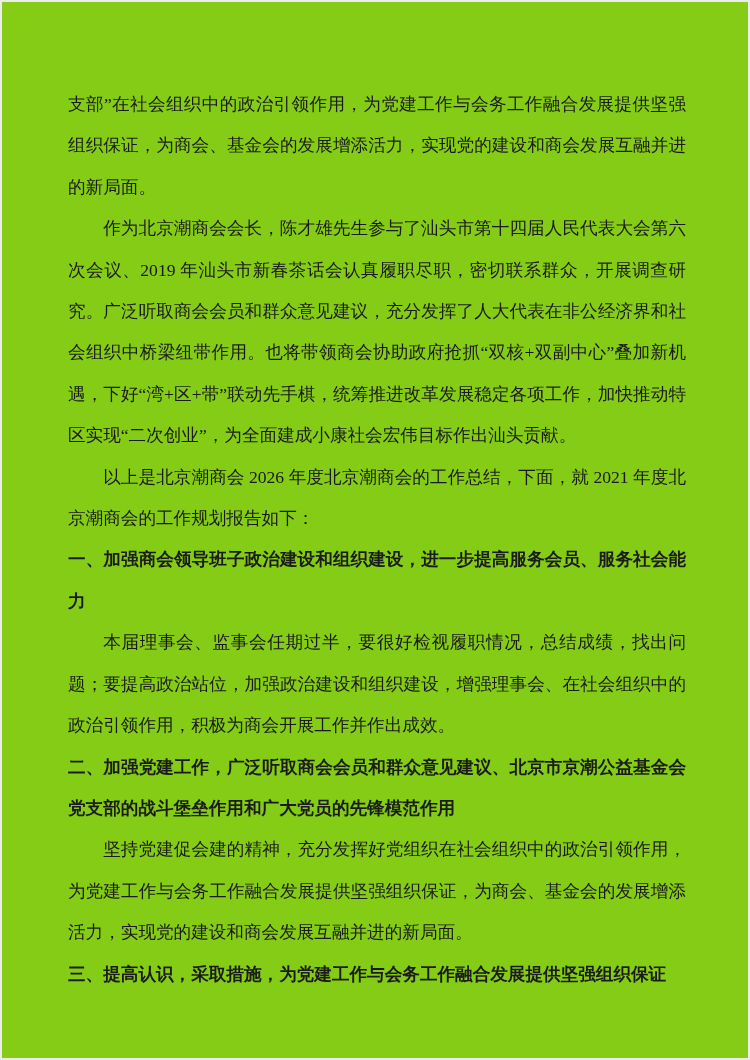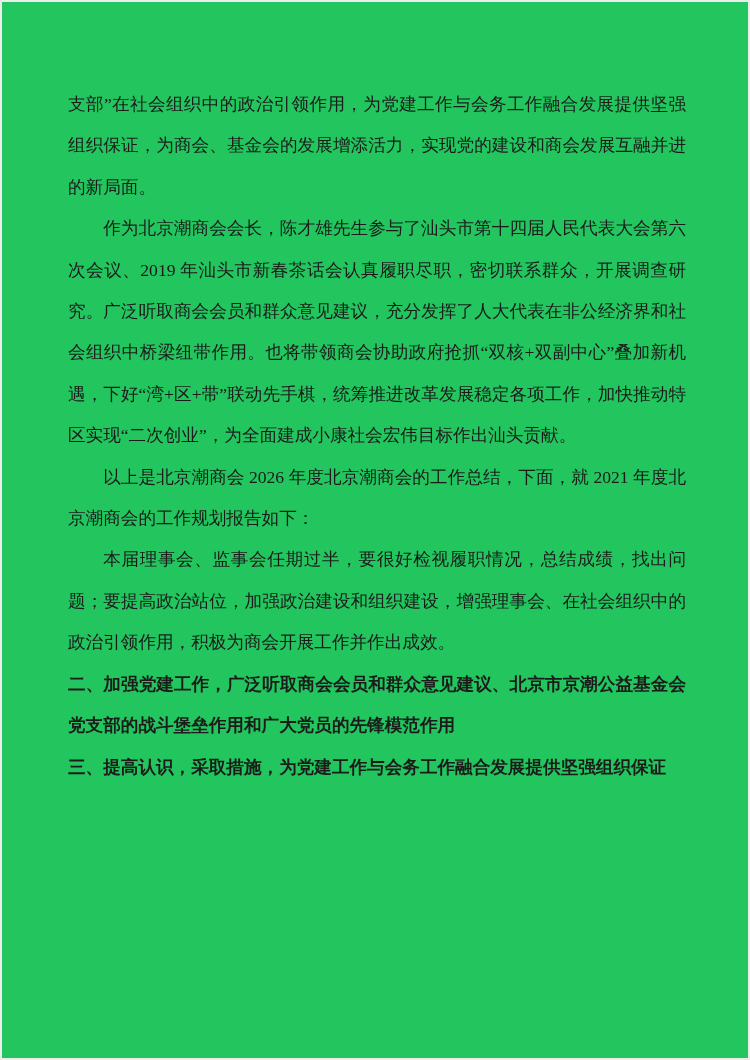--- a/index.html
+++ b/index.html
@@ -6,21 +6,21 @@
     margin: 0;
     padding: 0;
     background: #f2f2f2;
   }
   .page {
     position: relative;
     box-sizing: border-box;
     width: 750px;
     height: 1060px;
     margin: 0;
-    background: #22c55e;
+    background: #84cc16;
     border: 2px solid #ececec;
     overflow: hidden;
   }
   .doc {
     box-sizing: border-box;
     width: 100%;
     height: 100%;
     padding: 82px 62px 40px 66px;
     font-family: "Liberation Serif", "DejaVu Serif", serif;
     font-size: 17.6px;
@@ -41,17 +41,19 @@
   }
 </style>
 </head>
 <body>
 
 <div class="page">
   <div class="doc">
     <p class="para">支部”在社会组织中的政治引领作用，为党建工作与会务工作融合发展提供坚强组织保证，为商会、基金会的发展增添活力，实现党的建设和商会发展互融并进的新局面。</p>
     <p class="para indent">作为北京潮商会会长，陈才雄先生参与了汕头市第十四届人民代表大会第六次会议、2019 年汕头市新春茶话会认真履职尽职，密切联系群众，开展调查研究。广泛听取商会会员和群众意见建议，充分发挥了人大代表在非公经济界和社会组织中桥梁纽带作用。也将带领商会协助政府抢抓“双核+双副中心”叠加新机遇，下好“湾+区+带”联动先手棋，统筹推进改革发展稳定各项工作，加快推动特区实现“二次创业”，为全面建成小康社会宏伟目标作出汕头贡献。</p>
     <p class="para indent">以上是北京潮商会 2026 年度北京潮商会的工作总结，下面，就 2021 年度北京潮商会的工作规划报告如下：</p>
+    <p class="heading">一、加强商会领导班子政治建设和组织建设，进一步提高服务会员、服务社会能力</p>
     <p class="para indent">本届理事会、监事会任期过半，要很好检视履职情况，总结成绩，找出问题；要提高政治站位，加强政治建设和组织建设，增强理事会、在社会组织中的政治引领作用，积极为商会开展工作并作出成效。</p>
     <p class="heading">二、加强党建工作，广泛听取商会会员和群众意见建议、北京市京潮公益基金会党支部的战斗堡垒作用和广大党员的先锋模范作用</p>
+    <p class="para indent">坚持党建促会建的精神，充分发挥好党组织在社会组织中的政治引领作用，为党建工作与会务工作融合发展提供坚强组织保证，为商会、基金会的发展增添活力，实现党的建设和商会发展互融并进的新局面。</p>
     <p class="heading">三、提高认识，采取措施，为党建工作与会务工作融合发展提供坚强组织保证</p>
   </div>
 </div>
 
 </body></html>

